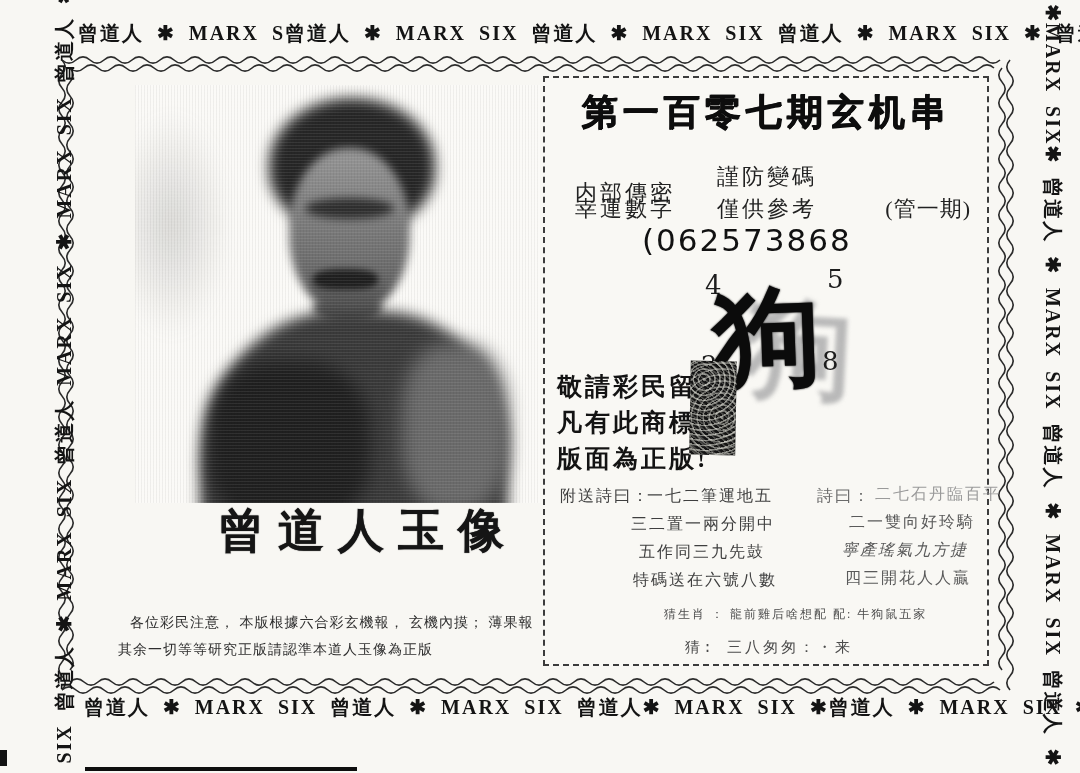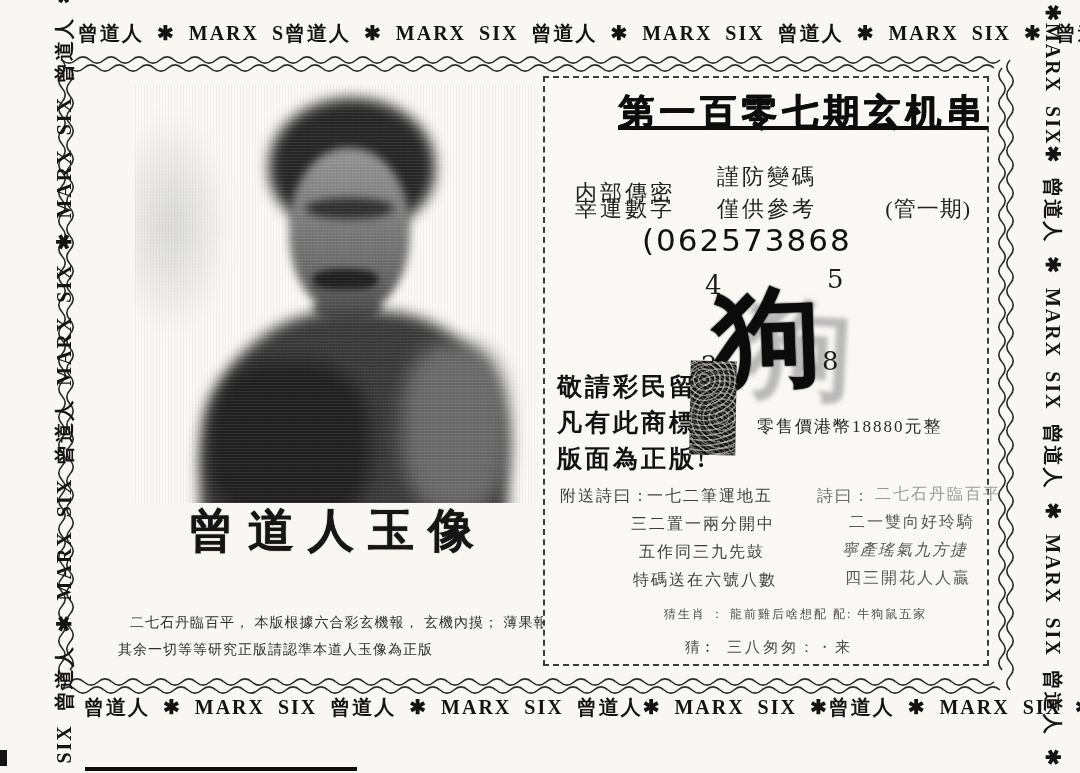--- a/index.html
+++ b/index.html
@@ -35,38 +35,37 @@
   .body-mass{left:16%;top:54%;width:76%;height:52%;background:#3a3a3a;border-radius:45% 42% 6% 6% / 70% 62% 4% 4%;filter:blur(7px);}
   .body-dark{left:18%;top:66%;width:40%;height:40%;background:#1f1f1f;border-radius:40%;filter:blur(9px);}
   .body-light{left:66%;top:62%;width:26%;height:40%;background:#6a6a6a;border-radius:40%;filter:blur(9px);}
   .grain{left:0;top:0;width:100%;height:100%;
     background:
       repeating-linear-gradient(0deg, rgba(255,255,255,.08) 0 1px, transparent 1px 3px),
       repeating-linear-gradient(90deg, rgba(0,0,0,.05) 0 1px, transparent 1px 3px);
   }
   
   .caption{
-    left:158px;top:500px;width:360px;text-align:center;
+    left:158px;top:500px;width:360px;text-align:right;
     font-size:46px;font-weight:bold;letter-spacing:14px;color:#151515;
     text-shadow:0 0 1px #222;
   }
   
   .footnote1{left:130px;top:614px;font-size:14px;letter-spacing:1px;color:#2e2e2e;}
   .footnote2{left:118px;top:641px;font-size:14px;letter-spacing:1px;color:#2e2e2e;}
   
   .panel{
     left:543px;top:76px;width:442px;height:586px;
     border:2px dashed #3c3c3c;background:#f9f8f4;
   }
   .panel *{position:absolute;}
   .p-title{
-    left:0;top:10px;width:100%;text-align:right;
+    left:0;top:10px;width:100%;text-align:center;
     font-size:36px;font-weight:bold;letter-spacing:5px;color:#0d0d0d;
     text-shadow:1px 0 0 #0d0d0d,0 1px 0 #0d0d0d;
-    text-decoration:underline;
   }
   .p-info{font-size:22px;letter-spacing:3px;color:#222;}
   .i1a{left:30px;top:84px;margin-top:16px;}  .i1b{left:172px;top:84px;}  .i1c{right:16px;top:84px;letter-spacing:1px;margin-top:32px;}
   .i2a{left:30px;top:116px;} .i2b{left:172px;top:116px;}
   .p-lucky{left:97px;top:144px;font-family:"DejaVu Sans",sans-serif;font-size:31px;letter-spacing:2px;color:#111;}
   .znum{font-family:"DejaVu Serif",serif;font-size:26px;color:#1d1d1d;}
   .n4{left:160px;top:192px;} .n5{left:282px;top:186px;}
   .n2{left:156px;top:272px;} .n8{left:277px;top:268px;}
   .zodiac-ghost{left:200px;top:200px;font-size:108px;font-weight:bold;color:#b9b9b9;filter:blur(2px);transform:rotate(3deg);}
   .zodiac{left:168px;top:188px;font-size:108px;font-weight:bold;color:#0b0b0b;transform:rotate(-2deg);text-shadow:0 0 2px #000;}
@@ -120,21 +119,21 @@
   <div class="mustache"></div>
   <div class="chin"></div>
   <div class="body-mass"></div>
   <div class="body-dark"></div>
   <div class="body-light"></div>
   <div class="grain"></div>
 </div>
 
 <div class="abs caption">曾道人玉像</div>
 
-<div class="abs footnote1">二七石丹臨百平， 本版根據六合彩玄機報， 玄機內摸； 薄果報</div>
+<div class="abs footnote1">各位彩民注意， 本版根據六合彩玄機報， 玄機內摸； 薄果報</div>
 <div class="abs footnote2">其余一切等等研究正版請認準本道人玉像為正版</div>
 
 <div class="abs panel">
   <div class="p-title">第一百零七期玄机串</div>
 
   <div class="p-info i1a">内部傳密</div>
   <div class="p-info i1b">謹防變碼</div>
   <div class="p-info i1c">(管一期)</div>
   <div class="p-info i2a">幸運數字</div>
   <div class="p-info i2b">僅供參考</div>
@@ -147,21 +146,20 @@
   <div class="zodiac">狗</div>
   <div class="znum n2">2</div>
   <div class="znum n8">8</div>
 
   <div class="notice no1">敬請彩民留意</div>
   <div class="notice no2">凡有此商標的</div>
   <div class="notice no3">版面為正版!</div>
 
   <div class="stamp"></div>
 
-  <div class="price">零售價港幣18880元整</div>
 
   <div class="poem p1lab">附送詩曰：</div>
   <div class="poem p1a">一七二筆運地五</div>
   <div class="poem p1b">三二置一兩分開中</div>
   <div class="poem p1c">五作同三九先鼓</div>
   <div class="poem p1d">特碼送在六號八數</div>
 
   <div class="poem p2lab">詩曰：</div>
   <div class="poem p2a">二七石丹臨百平</div>
   <div class="poem p2b">二一雙向好玲騎</div>

